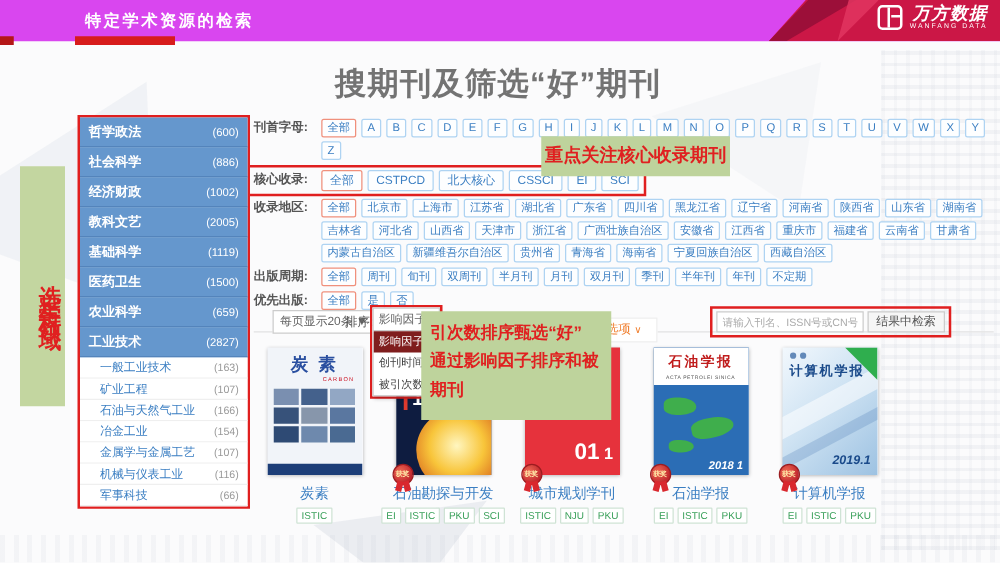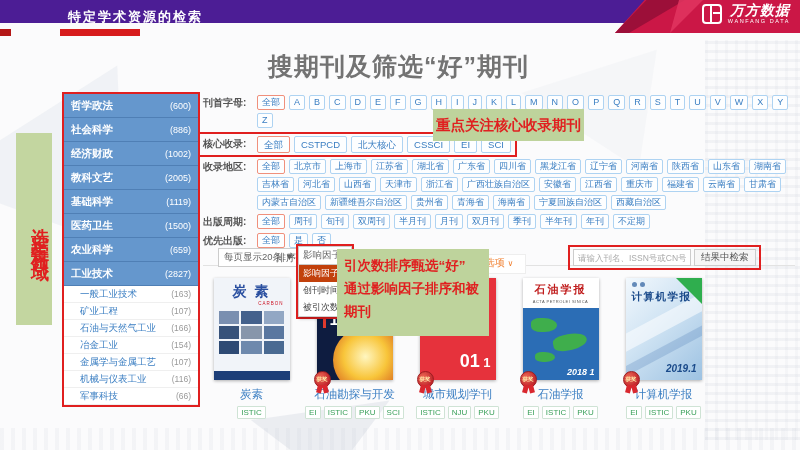--- a/index.html
+++ b/index.html
@@ -8,21 +8,21 @@
 
   
   .wm { position:absolute; z-index:0; }
   .wm-tri1 { left:-40px; top:50px; width:0; height:0; border-left:130px solid transparent; border-right:70px solid transparent; border-bottom:170px solid #eef0f4; transform:rotate(20deg); opacity:.8; }
   .wm-tri2 { left:255px; bottom:-30px; width:0; height:0; border-left:70px solid transparent; border-right:70px solid transparent; border-top:70px solid #e9ebef; transform:rotate(-8deg); opacity:.9; }
   .wm-tri3 { right:120px; top:30px; width:0; height:0; border-left:90px solid transparent; border-right:50px solid transparent; border-bottom:110px solid #f2f3f6; transform:rotate(33deg); opacity:.7; }
   .wm-tex { right:0; top:40px; width:95px; height:400px; background:repeating-linear-gradient(0deg, rgba(190,196,208,.16) 0 3px, transparent 3px 9px), repeating-linear-gradient(90deg, rgba(190,196,208,.10) 0 3px, transparent 3px 10px); }
   .wm-tex2 { left:0; bottom:0; width:800px; height:22px; background:repeating-linear-gradient(90deg, rgba(190,196,208,.13) 0 4px, transparent 4px 11px); }
 
   
-  .top-bar { position:absolute; left:0; top:0; width:800px; height:23px; background:#4c1d95; z-index:4; }
+  .top-bar { position:absolute; left:0; top:0; width:800px; height:33px; background:#d946ef; z-index:4; }
   .top-title { position:absolute; left:68px; top:0; line-height:33px; color:#fff; font-size:13px; font-weight:bold; letter-spacing:2px; }
   .title-underline { position:absolute; left:60px; top:29px; width:80px; height:7px; background:#d71c1c; }
   .corner-red { position:absolute; left:0; top:29px; width:11px; height:7px; background:#b41717; }
   .hdr-deco { position:absolute; right:0; top:0; width:185px; height:33px; overflow:hidden;text-align:right; }
   .deco-a { position:absolute; inset:0; background:#cb1746; clip-path:polygon(16% 0, 100% 0, 100% 100%, 0 100%); }
   .deco-b { position:absolute; left:0; top:0; width:70px; height:33px; background:#9c0f39; clip-path:polygon(45% 0, 100% 0, 20% 100%, 0 100%); }
   .deco-c { position:absolute; left:28px; top:0; width:60px; height:33px; background:#e23560; clip-path:polygon(60% 0, 100% 0, 45% 100%); opacity:.85; }
   .logo { position:absolute; right:10px; top:3px; display:flex; align-items:center; gap:6px; }
   .logo-icon { width:20px; height:20px; border:2px solid #fff; border-radius:4px; position:relative; }
   .logo-icon::before { content:""; position:absolute; left:6px; top:0; width:2px; height:16px; background:#fff; }
@@ -65,21 +65,21 @@
   .note2 { left:337px; top:249px; width:152px; height:87px; font-size:13.5px; line-height:1.72; padding:5px 7px; }
 
   
   .toolbar { position:absolute; left:218px; top:246px; width:592px; height:26px; z-index:5; }
   .pagesize { position:absolute; left:0; top:2px; border:1px solid #ccc; background:#fff; color:#666; font-size:9.5px; padding:2px 5px; cursor:pointer; white-space:nowrap; }
   .sortlabel { position:absolute; left:58px; top:5px; font-size:10px; color:#555; }
   .sort-annot { position:absolute; left:78px; top:-2px; border:2px solid #e01f1f; z-index:7; background:transparent; width:58px; }
   .sort-box { border:1px solid #ccc; background:#fff; color:#666; font-size:9.5px; padding:2px 4px; cursor:pointer; white-space:nowrap; }
   .sort-menu { border:1px solid #d0d0d0; border-top:none; background:#fff; box-shadow:1px 2px 3px rgba(0,0,0,.2); }
   .sort-menu .mi { font-size:9px; color:#444; padding:2px 4px; cursor:pointer; white-space:nowrap; }
-  .sort-menu .mi.active { background:#c2410c; color:#fff; }
+  .sort-menu .mi.active { background:#7f1d1d; color:#fff; }
   .search-annot { position:absolute; left:350px; top:-1px; border:2px solid #e01f1f; display:flex; align-items:center; gap:3px; padding:2px 3px; background:transparent; }
   .search-input { width:118px; height:17px; border:1px solid #ccc; font-size:8.5px; padding:0 4px; color:#333; background:#fff; }
   .search-input::placeholder { color:#aaa; }
   .search-btn { height:17px; border:1px solid #ccc; background:#f6f6f6; color:#555; font-size:9.5px; padding:0 6px; cursor:pointer; white-space:nowrap; }
 
   
   .cards { position:absolute; left:200px; top:278px; width:515px; display:flex; z-index:1; }
   .card { width:103px; display:flex; flex-direction:column; align-items:center; cursor:pointer; }
   .cover { width:76px; height:102px; position:relative; box-shadow:0 1px 3px rgba(0,0,0,.3); }
   .art { position:absolute; inset:0; overflow:hidden; }

